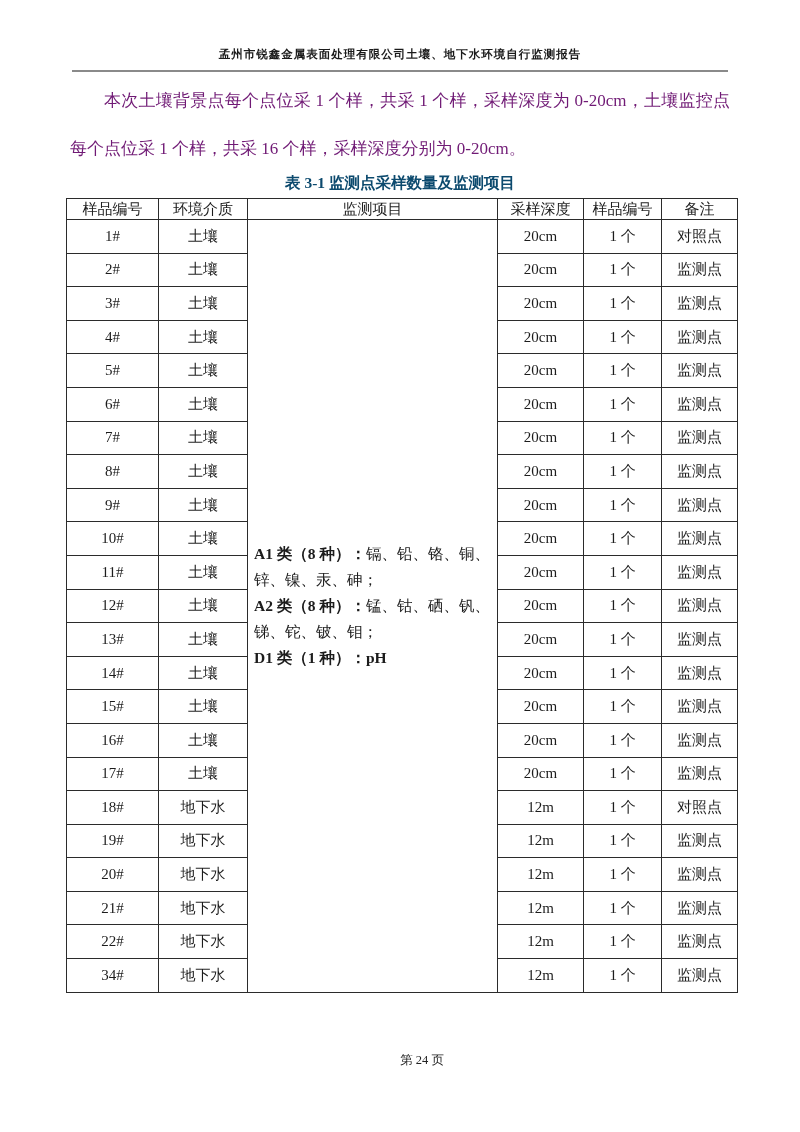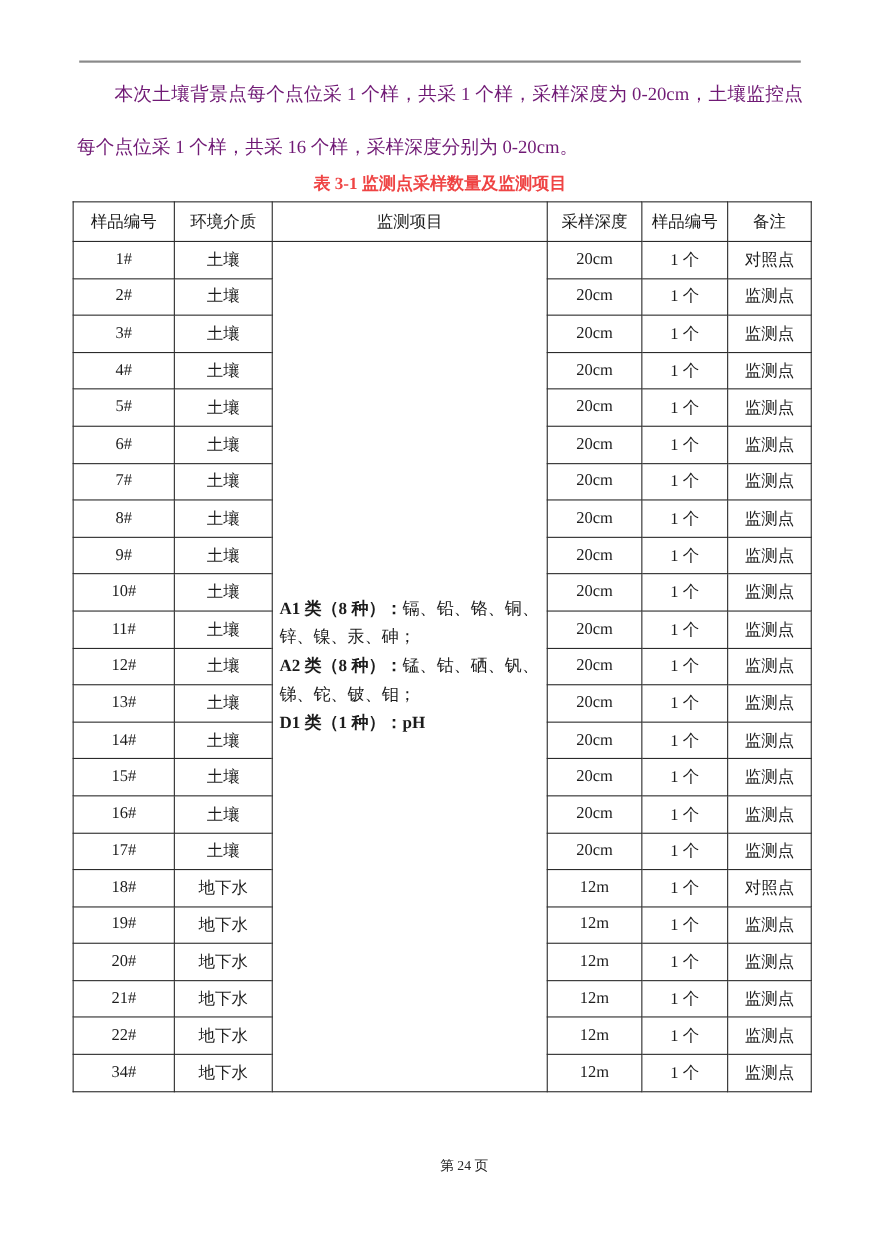--- a/index.html
+++ b/index.html
@@ -29,40 +29,40 @@
     text-align: justify;
     text-indent: 2em;
     color: #701a75;
   }
   .table-title {
     text-align: center;
     font-size: 15.5px;
     font-weight: bold;
     margin-top: 0px;
     line-height: 20px;
-    color: #ef4444;
+    color: #0c4a6e;
   }
   table.sampling-table {
     border-collapse: collapse;
     table-layout: fixed;
     width: 671px;
     margin: 5px 0 0 66px;
   }
   .sampling-table th, .sampling-table td {
     border: 1px solid #2b2b2b;
     text-align: center;
     vertical-align: middle;
     font-size: 15px;
     font-weight: normal;
     height: 33.6px;
     padding: 0;
     color: #1c1c1c;
     overflow: hidden;
   }
-  .sampling-table th { height: 36px; }
+  .sampling-table th { height: 21px; }
   td.c-items {
     text-align: left;
     vertical-align: middle;
     padding: 0 4px 0 6px;
     line-height: 26px;
     font-size: 15.5px;
   }
   td.c-items b { font-weight: bold; }
   .page-footer {
     position: absolute;
@@ -72,20 +72,21 @@
     text-align: center;
     font-size: 12.5px;
     color: #222;
     padding-left: 44px;
   }
 </style>
 </head>
 <body>
 
 <div class="page-header">
+  <div class="header-title">孟州市锐鑫金属表面处理有限公司土壤、地下水环境自行监测报告</div>
   <div class="header-rule"></div>
 </div>
 
 <p class="body-paragraph">本次土壤背景点每个点位采 1 个样，共采 1 个样，采样深度为 0-20cm，土壤监控点每个点位采 1 个样，共采 16 个样，采样深度分别为 0-20cm。</p>
 
 <div class="table-title">表 3-1 监测点采样数量及监测项目</div>
 
 <table class="sampling-table">
   <colgroup>
     <col style="width:92px">

